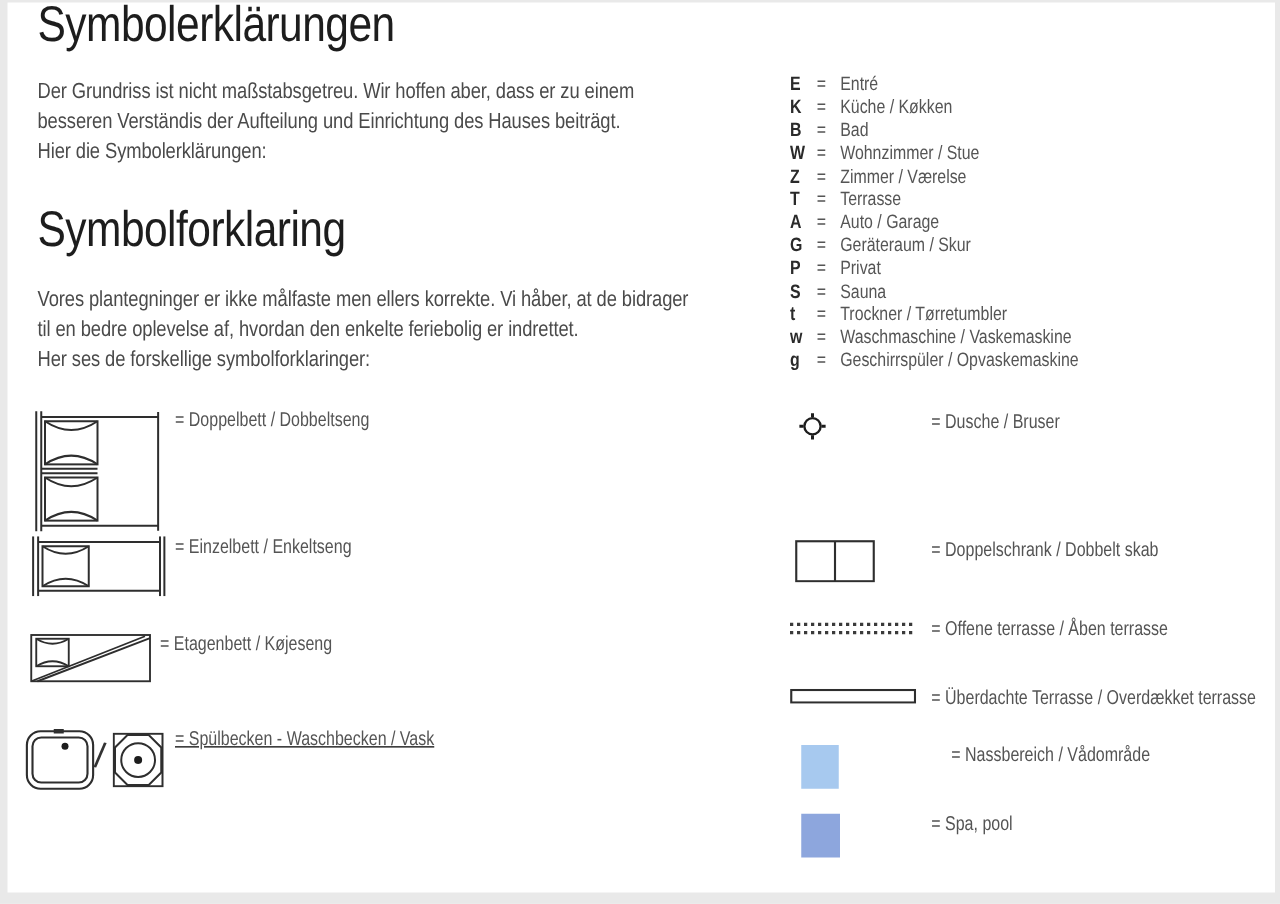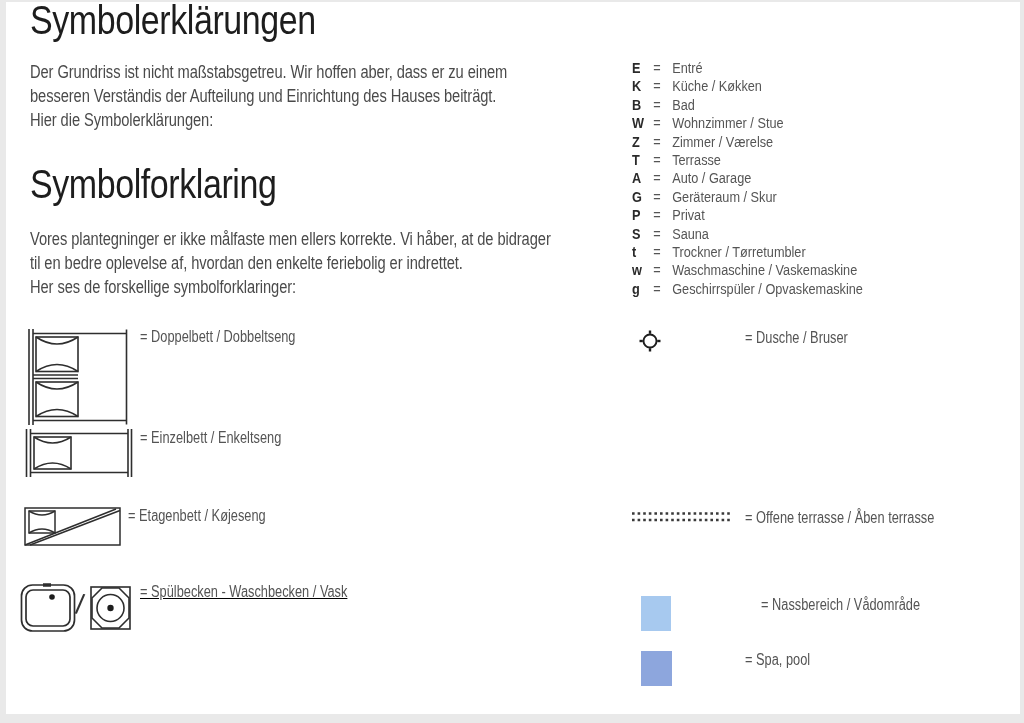--- a/index.html
+++ b/index.html
@@ -209,33 +209,54 @@
         <line x1="1.5" y1="12" x2="4.8" y2="12" stroke-width="2.4"></line>
         <line x1="19.2" y1="12" x2="22.5" y2="12" stroke-width="2.4"></line>
       </svg>
     </span>
     <span class="legend-label" style="left:113px;">
         <span>= Dusche / Bruser</span>
       </span>
   </div>
 
 
-
-  <div class="legend-row" style="left:632px; top:509px; width:380px; height:14px;">
+  <div class="legend-row" style="left:632px; top:432px; width:380px; height:34px;">
+    <span class="legend-icon" style="left:4px;">
+      <svg width="64" height="34" viewBox="0 0 64 34" fill="none" stroke="#2e2e2e" stroke-width="1.7">
+        <rect x="1" y="1" width="62" height="32"></rect>
+        <line x1="32" y1="1" x2="32" y2="33"></line>
+      </svg>
+    </span>
+    <span class="legend-label" style="left:113px;">
+        <span>= Doppelschrank / Dobbelt skab</span>
+      </span>
+  </div>
+
+  <div class="legend-row" style="left:632px; top:495px; width:380px; height:14px;">
     <span class="legend-icon" style="left:0px; top:2px;">
       <svg width="100" height="12" viewBox="0 0 100 12" fill="none" stroke="#3a3a3a" stroke-width="2.6">
         <line x1="0" y1="2.5" x2="100" y2="2.5" stroke-dasharray="2.6 3"></line>
         <line x1="0" y1="9" x2="100" y2="9" stroke-dasharray="2.6 3"></line>
       </svg>
     </span>
     <span class="legend-label" style="left:113px;">
         <span>= Offene terrasse / Åben terrasse</span>
       </span>
   </div>
 
+  <div class="legend-row" style="left:632px; top:550px; width:380px; height:13px;">
+    <span class="legend-icon" style="left:0px; top:1px;">
+      <svg width="101" height="12" viewBox="0 0 101 12" fill="none" stroke="#2e2e2e" stroke-width="1.7">
+        <rect x="1" y="1" width="99" height="10"></rect>
+      </svg>
+    </span>
+    <span class="legend-label" style="left:113px;">
+        <span>= Überdachte Terrasse / Overdækket terrasse</span>
+      </span>
+  </div>
 
   <div class="legend-row" style="left:632px; top:596px; width:380px; height:35px;">
     <span class="swatch sw-wet" style="left:9px; top:0; width:30px; height:35px;"></span>
     <span class="legend-label" style="left:129px;">
         <span>= Nassbereich / Vådområde</span>
       </span>
   </div>
 
   <div class="legend-row" style="left:632px; top:651px; width:380px; height:35px;">
     <span class="swatch sw-spa" style="left:9px; top:0; width:31px; height:35px;"></span>

